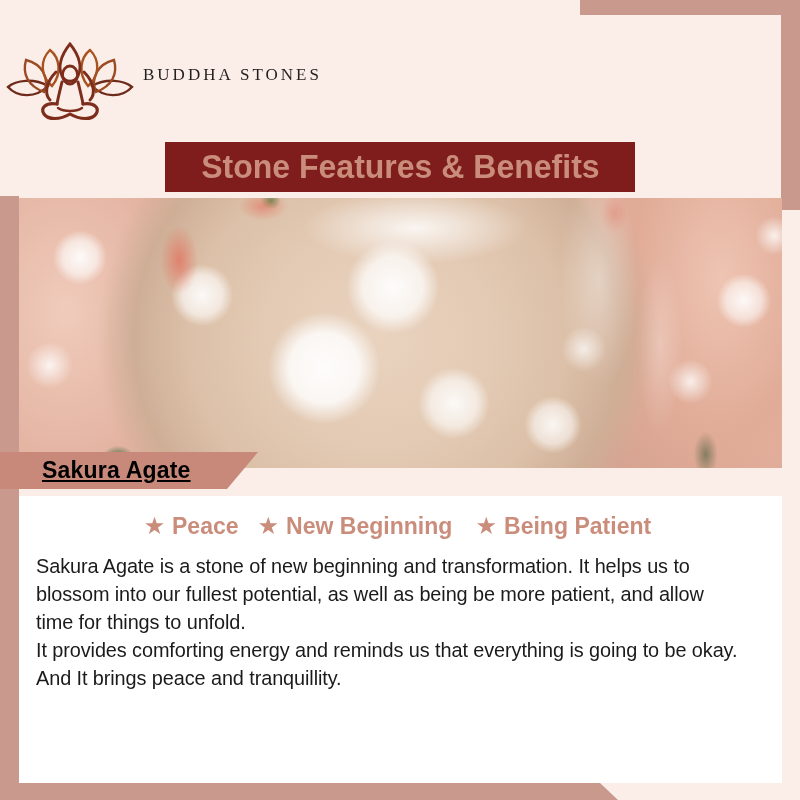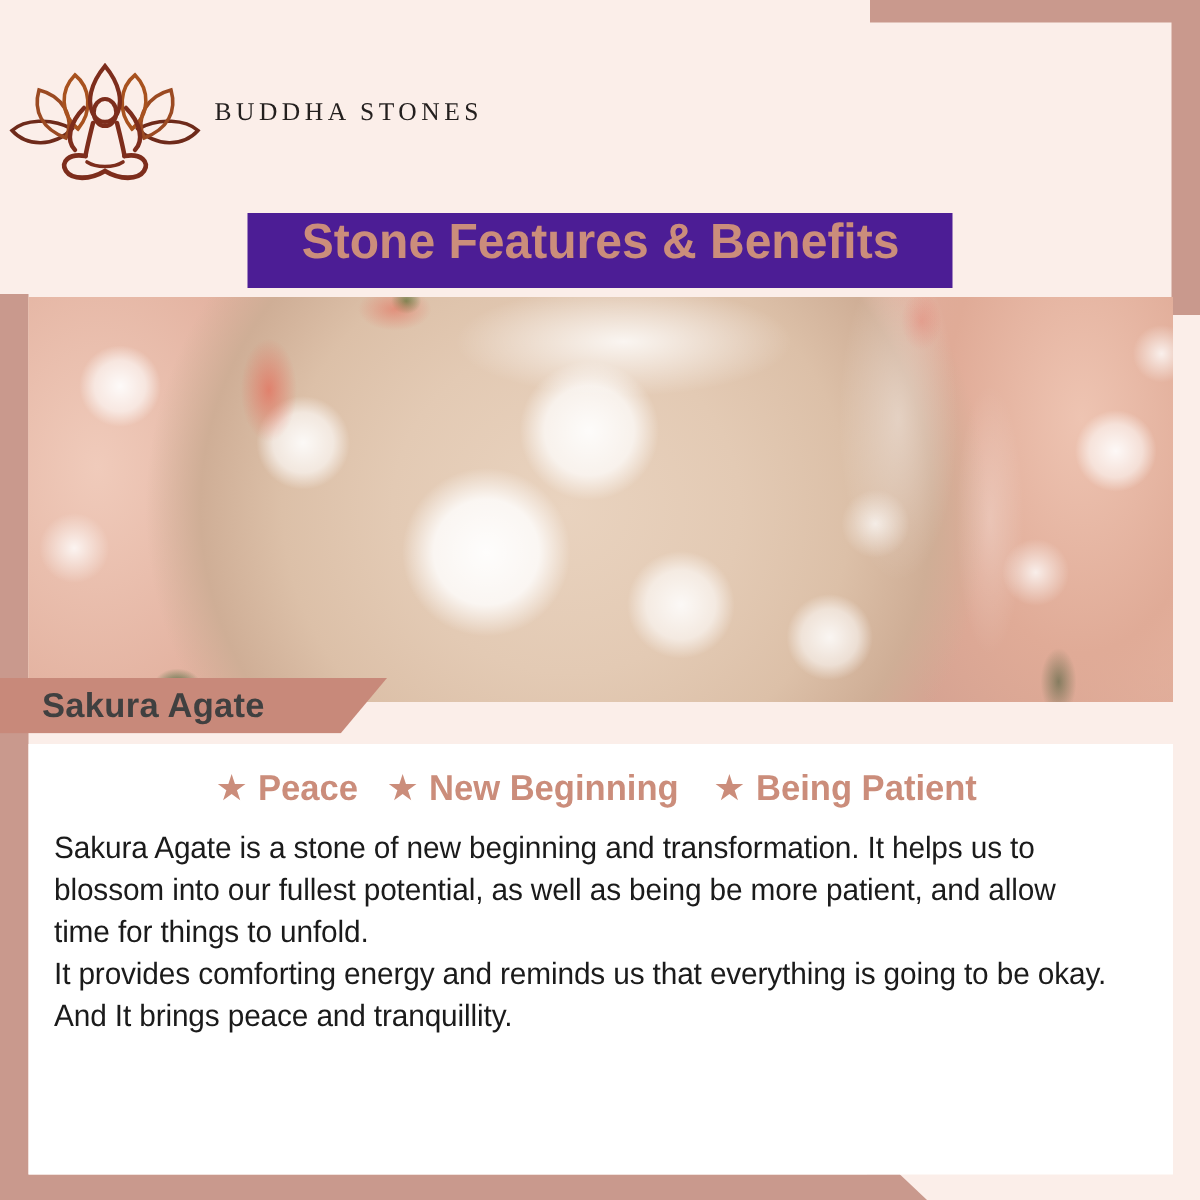--- a/index.html
+++ b/index.html
@@ -93,22 +93,23 @@
     white-space: nowrap;
   }
 
   
   .title-bar {
     position: absolute;
     left: 165px;
     top: 142px;
     width: 470px;
     height: 50px;
-    background: #4c1d95;
-    display: flex;
+    background: #7f1d1d;
+    display: flex;
+    align-items: center;
     justify-content: center;
     box-sizing: border-box;
   }
   .title-text {
     font-family: "Liberation Sans Narrow", "Liberation Sans", sans-serif;
     font-weight: bold;
     font-size: 33px;
     color: #cb8d7b;
     letter-spacing: 0px;
     white-space: nowrap;
@@ -184,26 +185,27 @@
     left: 0;
     top: 452px;
     width: 258px;
     height: 37px;
     background: #c8897a;
     clip-path: polygon(0 0, 100% 0, 88% 100%, 0 100%);
     display: flex;
     align-items: center;
   }
   .stone-banner-text {
-    margin-left: 28px;
-    color: #404040;
+    margin-left: 42px;
+    color: #000000;
     font-size: 23px;
     font-weight: bold;
     letter-spacing: 0.2px;
     white-space: nowrap;
+    text-decoration: underline;
   }
 
   
   .content-card {
     position: absolute;
     left: 19px;
     top: 496px;
     width: 763px;
     height: 287px;
     background: #ffffff;

